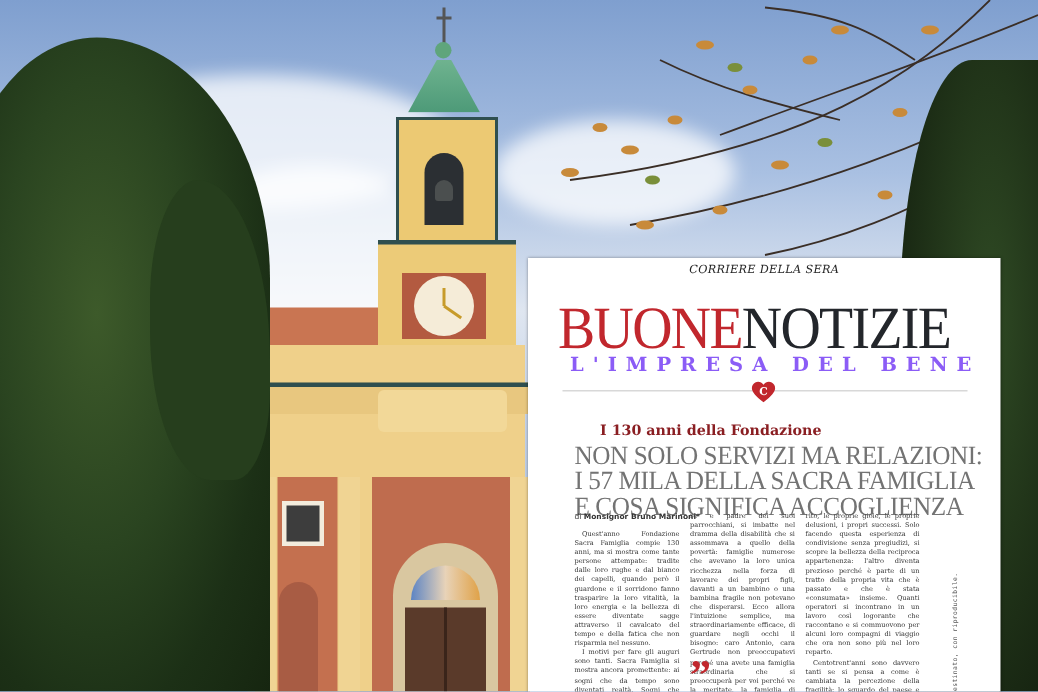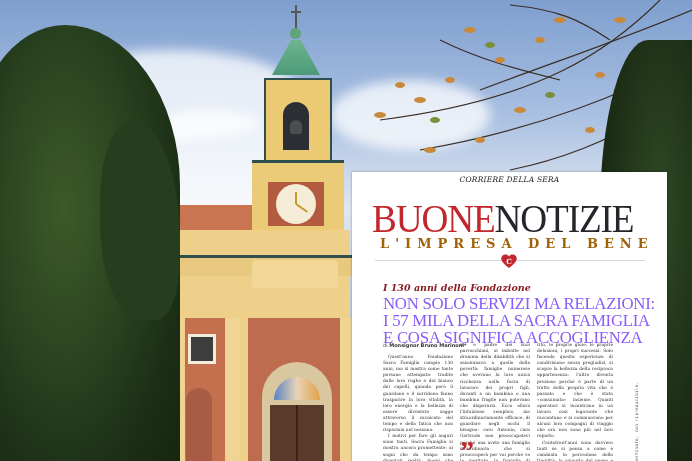--- a/index.html
+++ b/index.html
@@ -41,25 +41,25 @@
   .door{position:absolute;left:270px;top:405px;width:54px;height:56px;background:#5a3a2a;}
   .door::after{content:"";position:absolute;left:26px;top:0;width:2px;height:56px;background:#3a241a;}
   .niche{position:absolute;left:186px;top:388px;width:26px;height:73px;background:#a85c44;border-radius:13px 13px 0 0;}
 
   
   .paper{position:absolute;left:352px;top:172px;width:315px;height:300px;background:#ffffff;box-shadow:0 0 2px rgba(0,0,0,0.4);}
   .masthead-top{position:absolute;left:0;width:100%;top:3px;text-align:center;font-family:"DejaVu Serif",serif;font-style:italic;font-weight:normal;font-size:7.5px;letter-spacing:0.2px;color:#222;}
   .title{position:absolute;left:20px;top:27px;width:280px;font-family:"Liberation Serif",serif;font-size:40px;line-height:40px;letter-spacing:-1.2px;white-space:nowrap;transform:scaleX(0.93);transform-origin:left;}
   .title .red{color:#c1272d;}
   .title .dark{color:#23262b;}
-  .subtitle{position:absolute;left:28px;top:64px;width:270px;text-align:center;font-family:"DejaVu Serif",serif;font-weight:bold;font-size:13px;letter-spacing:6px;color:#a16207;white-space:nowrap;}
+  .subtitle{position:absolute;left:28px;top:64px;width:270px;text-align:center;font-family:"DejaVu Serif",serif;font-weight:bold;font-size:13px;letter-spacing:6px;color:#8b5cf6;white-space:nowrap;}
   .rule{position:absolute;left:23px;top:88px;width:270px;height:1px;background:#d8d8d8;}
   .heart{position:absolute;left:148px;top:81px;width:18px;height:16px;}
-  .kicker{position:absolute;left:31px;top:110px;font-family:"DejaVu Serif",serif;font-style:italic;font-weight:bold;font-size:9.5px;color:#8a1e22;white-space:nowrap;}
-  .headline{position:absolute;left:31px;top:123px;width:270px;font-family:"Liberation Serif",serif;font-size:17.5px;line-height:17px;color:#8b5cf6;letter-spacing:-0.3px;}
+  .kicker{position:absolute;left:48px;top:110px;font-family:"DejaVu Serif",serif;font-weight:bold;font-size:9.5px;color:#8a1e22;white-space:nowrap;}
+  .headline{position:absolute;left:31px;top:123px;width:270px;font-family:"Liberation Serif",serif;font-size:17.5px;line-height:17px;color:#737373;letter-spacing:-0.3px;}
   .headline div{white-space:nowrap;transform:scaleX(0.96);transform-origin:left;}
   .byline{position:absolute;left:31px;top:170px;font-size:5px;color:#333;font-family:"DejaVu Sans",sans-serif;white-space:nowrap;}
   .byline b{font-weight:bold;}
   .col{position:absolute;top:176px;width:70px;font-family:"DejaVu Serif",serif;font-size:4.4px;line-height:6.1px;color:#333;text-align:justify;}
   .col p{margin:0 0 0 0;text-indent:5px;}
   .col1{left:31px;top:182px;}
   .col2{left:108px;top:170px;}
   .col3{left:185px;top:170px;width:76px;}
   .quote-mark{position:absolute;left:108px;top:265px;font-family:"Liberation Serif",serif;font-size:28px;font-weight:bold;color:#c1272d;line-height:28px;}
   .side-credit{position:absolute;left:282px;top:205px;width:10px;height:95px;writing-mode:vertical-rl;transform:rotate(180deg);font-family:"DejaVu Sans Mono",monospace;font-size:4.2px;color:#555;letter-spacing:0.3px;white-space:nowrap;}

